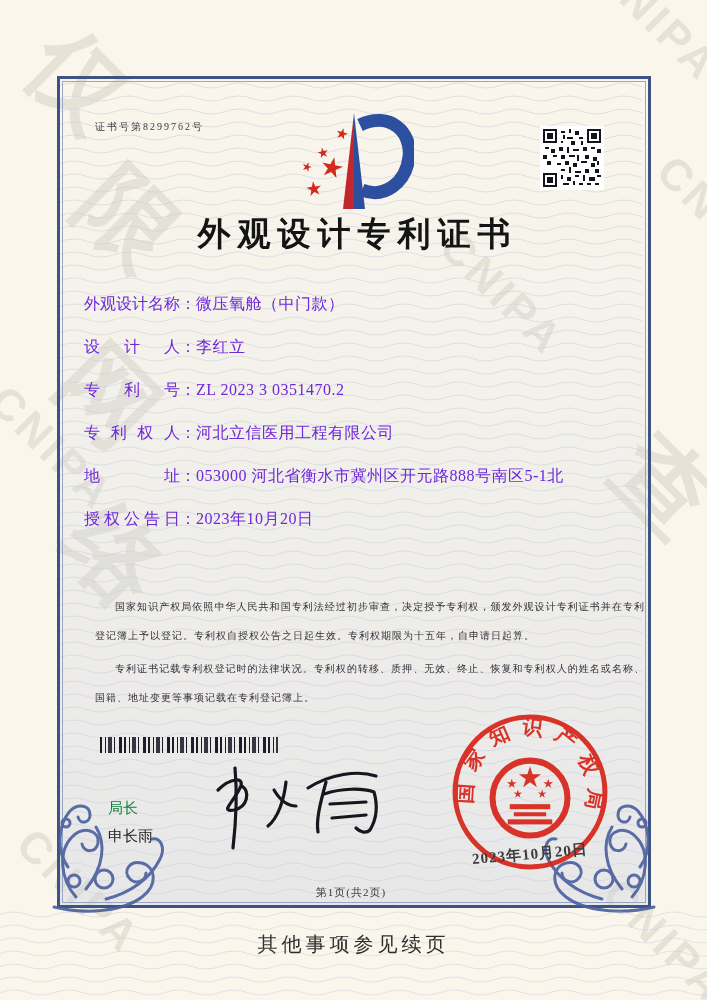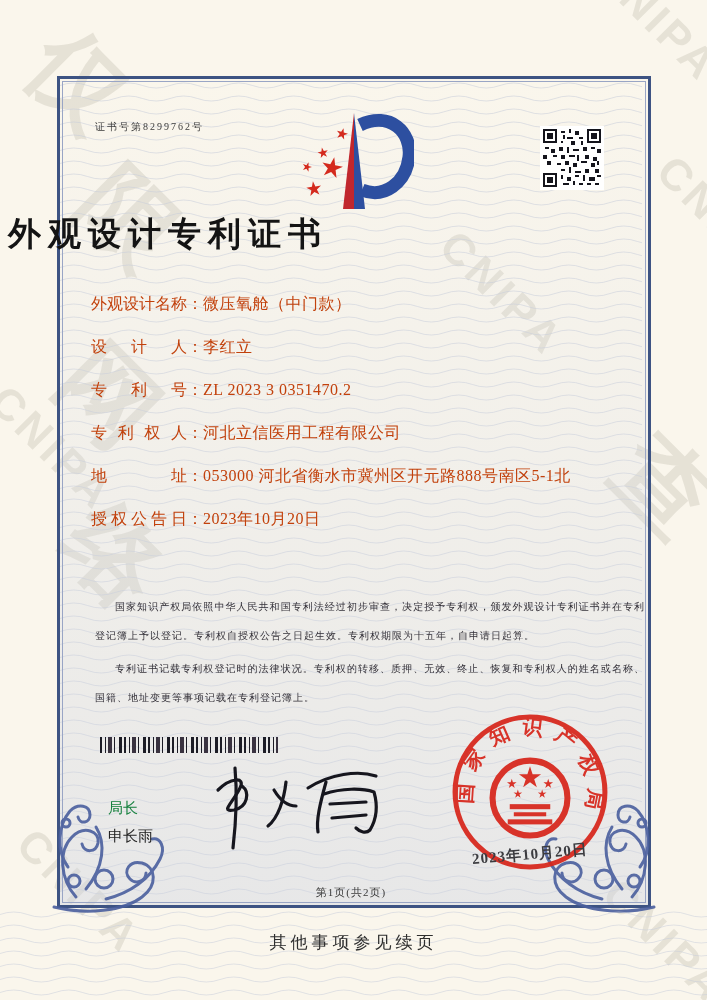--- a/index.html
+++ b/index.html
@@ -21,25 +21,25 @@
   .frame-tint{position:absolute;inset:0;
      background:linear-gradient(to bottom,rgba(216,220,230,0) 0%,rgba(212,217,229,0.18) 40%,rgba(205,211,226,0.42) 100%);}
   .corner{position:absolute;bottom:-12px;width:150px;height:170px;}
   .corner-left{left:-14px;}
   .corner-right{right:-14px;transform:scaleX(-1);}
 
   
   .cert-no{position:absolute;left:95px;top:120px;font-size:10px;letter-spacing:2px;color:#3a3a3a;}
   .logo{position:absolute;left:296px;top:110px;}
   .qr{position:absolute;left:540px;top:126px;background:#fff;padding:3px;}
-  .title{position:absolute;left:8px;right:0;top:212px;text-align:left;
+  .title{position:absolute;left:8px;right:0;top:212px;text-align:center;
          font-size:33px;font-weight:bold;letter-spacing:7px;color:#141414;}
 
   
-  .fields{position:absolute;left:91px;top:293px;width:550px;font-size:16px;color:#c2410c;}
+  .fields{position:absolute;left:84px;top:293px;width:550px;font-size:16px;color:#6d28d9;}
   .frow{height:22px;line-height:22px;margin-bottom:21px;white-space:nowrap;}
   .frow-double{display:flex;}
   .fgroup2{margin-left:40px;}
   .flabel{display:inline-block;width:96px;text-align:justify;text-align-last:justify;
           -moz-text-align-last:justify;vertical-align:top;}
   .fcolon{display:inline-block;}
   .fvalue{letter-spacing:0.5px;}
 
   
   .paras{position:absolute;left:95px;top:592px;width:550px;font-size:10px;
@@ -65,21 +65,21 @@
   
   .seal{position:absolute;left:449px;top:711px;width:162px;height:162px;opacity:0.93;}
   .seal-date{position:absolute;left:452px;top:845px;width:156px;text-align:center;
              font-size:15px;font-weight:bold;color:#3c3c40;transform:rotate(-5deg);
              letter-spacing:1px;}
 
   
   .page-num{position:absolute;left:57px;top:885px;width:588px;text-align:center;
             font-size:11px;color:#3a3a3a;letter-spacing:1px;}
   .footer-note{position:absolute;left:0;right:0;top:931px;text-align:center;
-               font-size:17px;color:#2e2e2e;letter-spacing:4px;}
+               font-size:20px;color:#2e2e2e;letter-spacing:4px;}
   .bottom-waves{position:absolute;left:0;top:908px;width:707px;height:92px;}
 </style>
 </head>
 <body>
 
 <div class="page">
 
   <div class="wm wm-cjk" style="left:30px;top:18px">仅</div>
   <div class="wm wm-lat" style="left:580px;top:-6px">CNIPA</div>
   <div class="wm wm-cjk" style="left:80px;top:156px">限</div>

